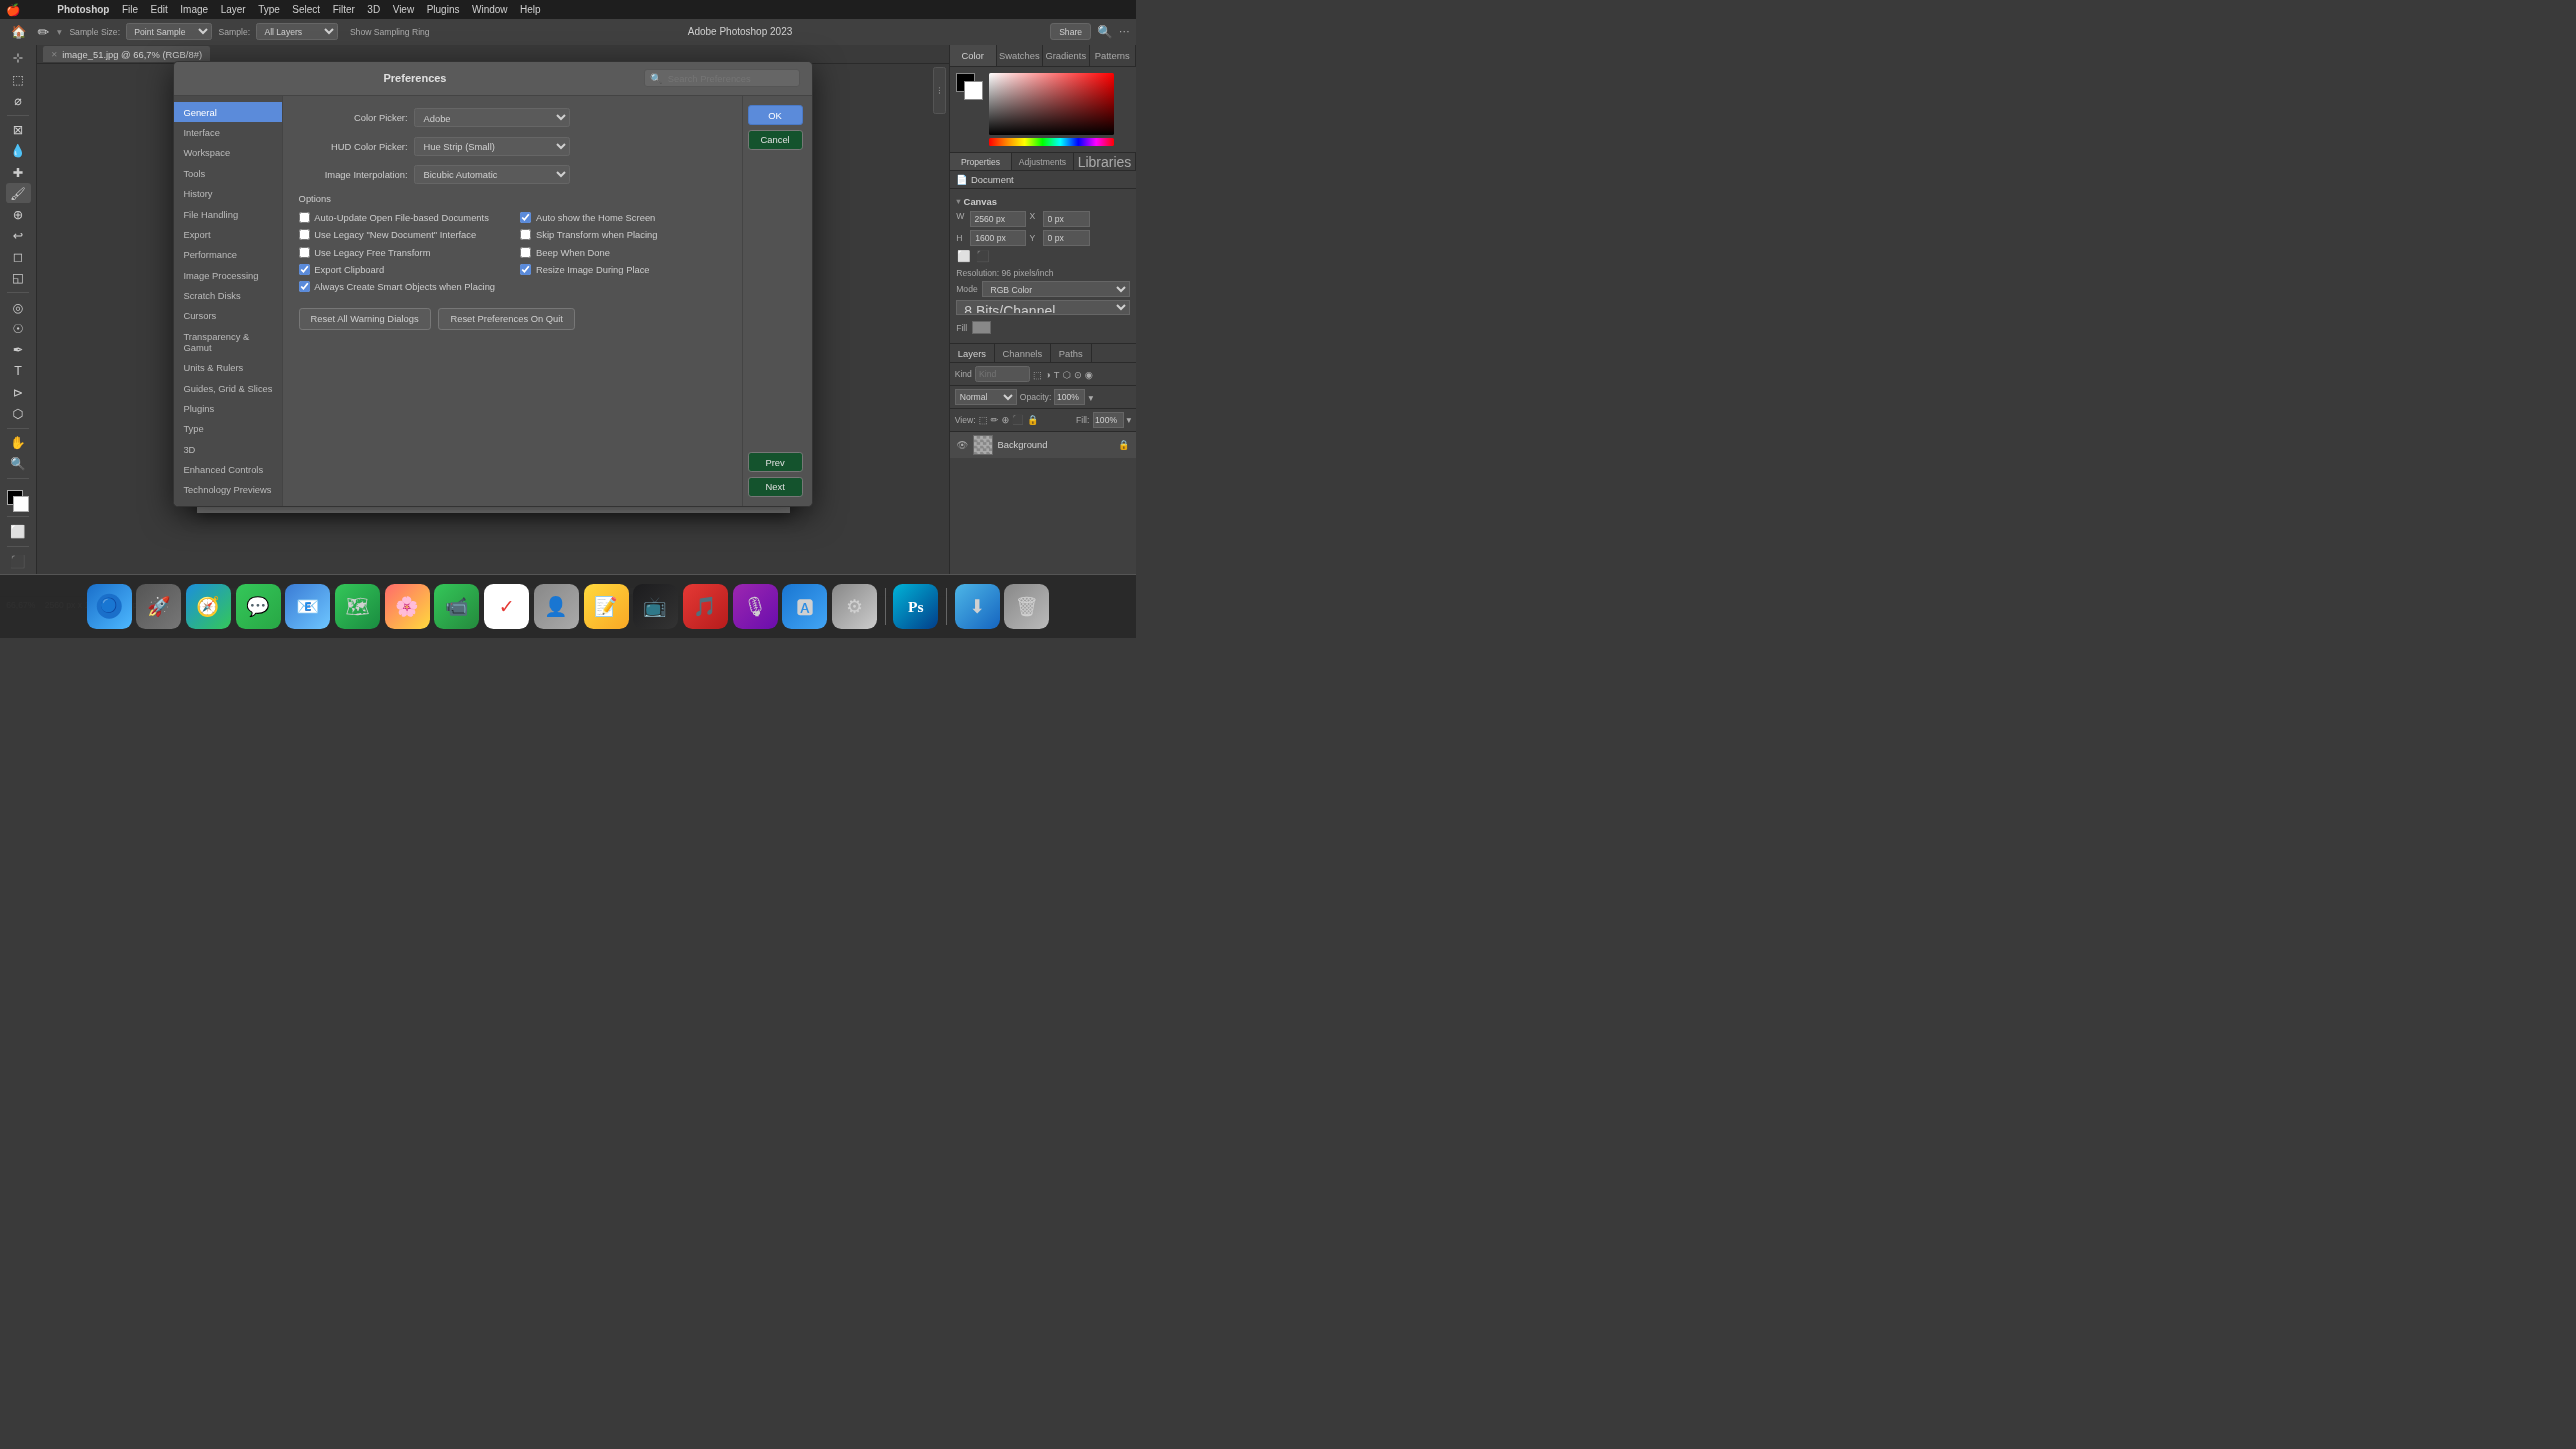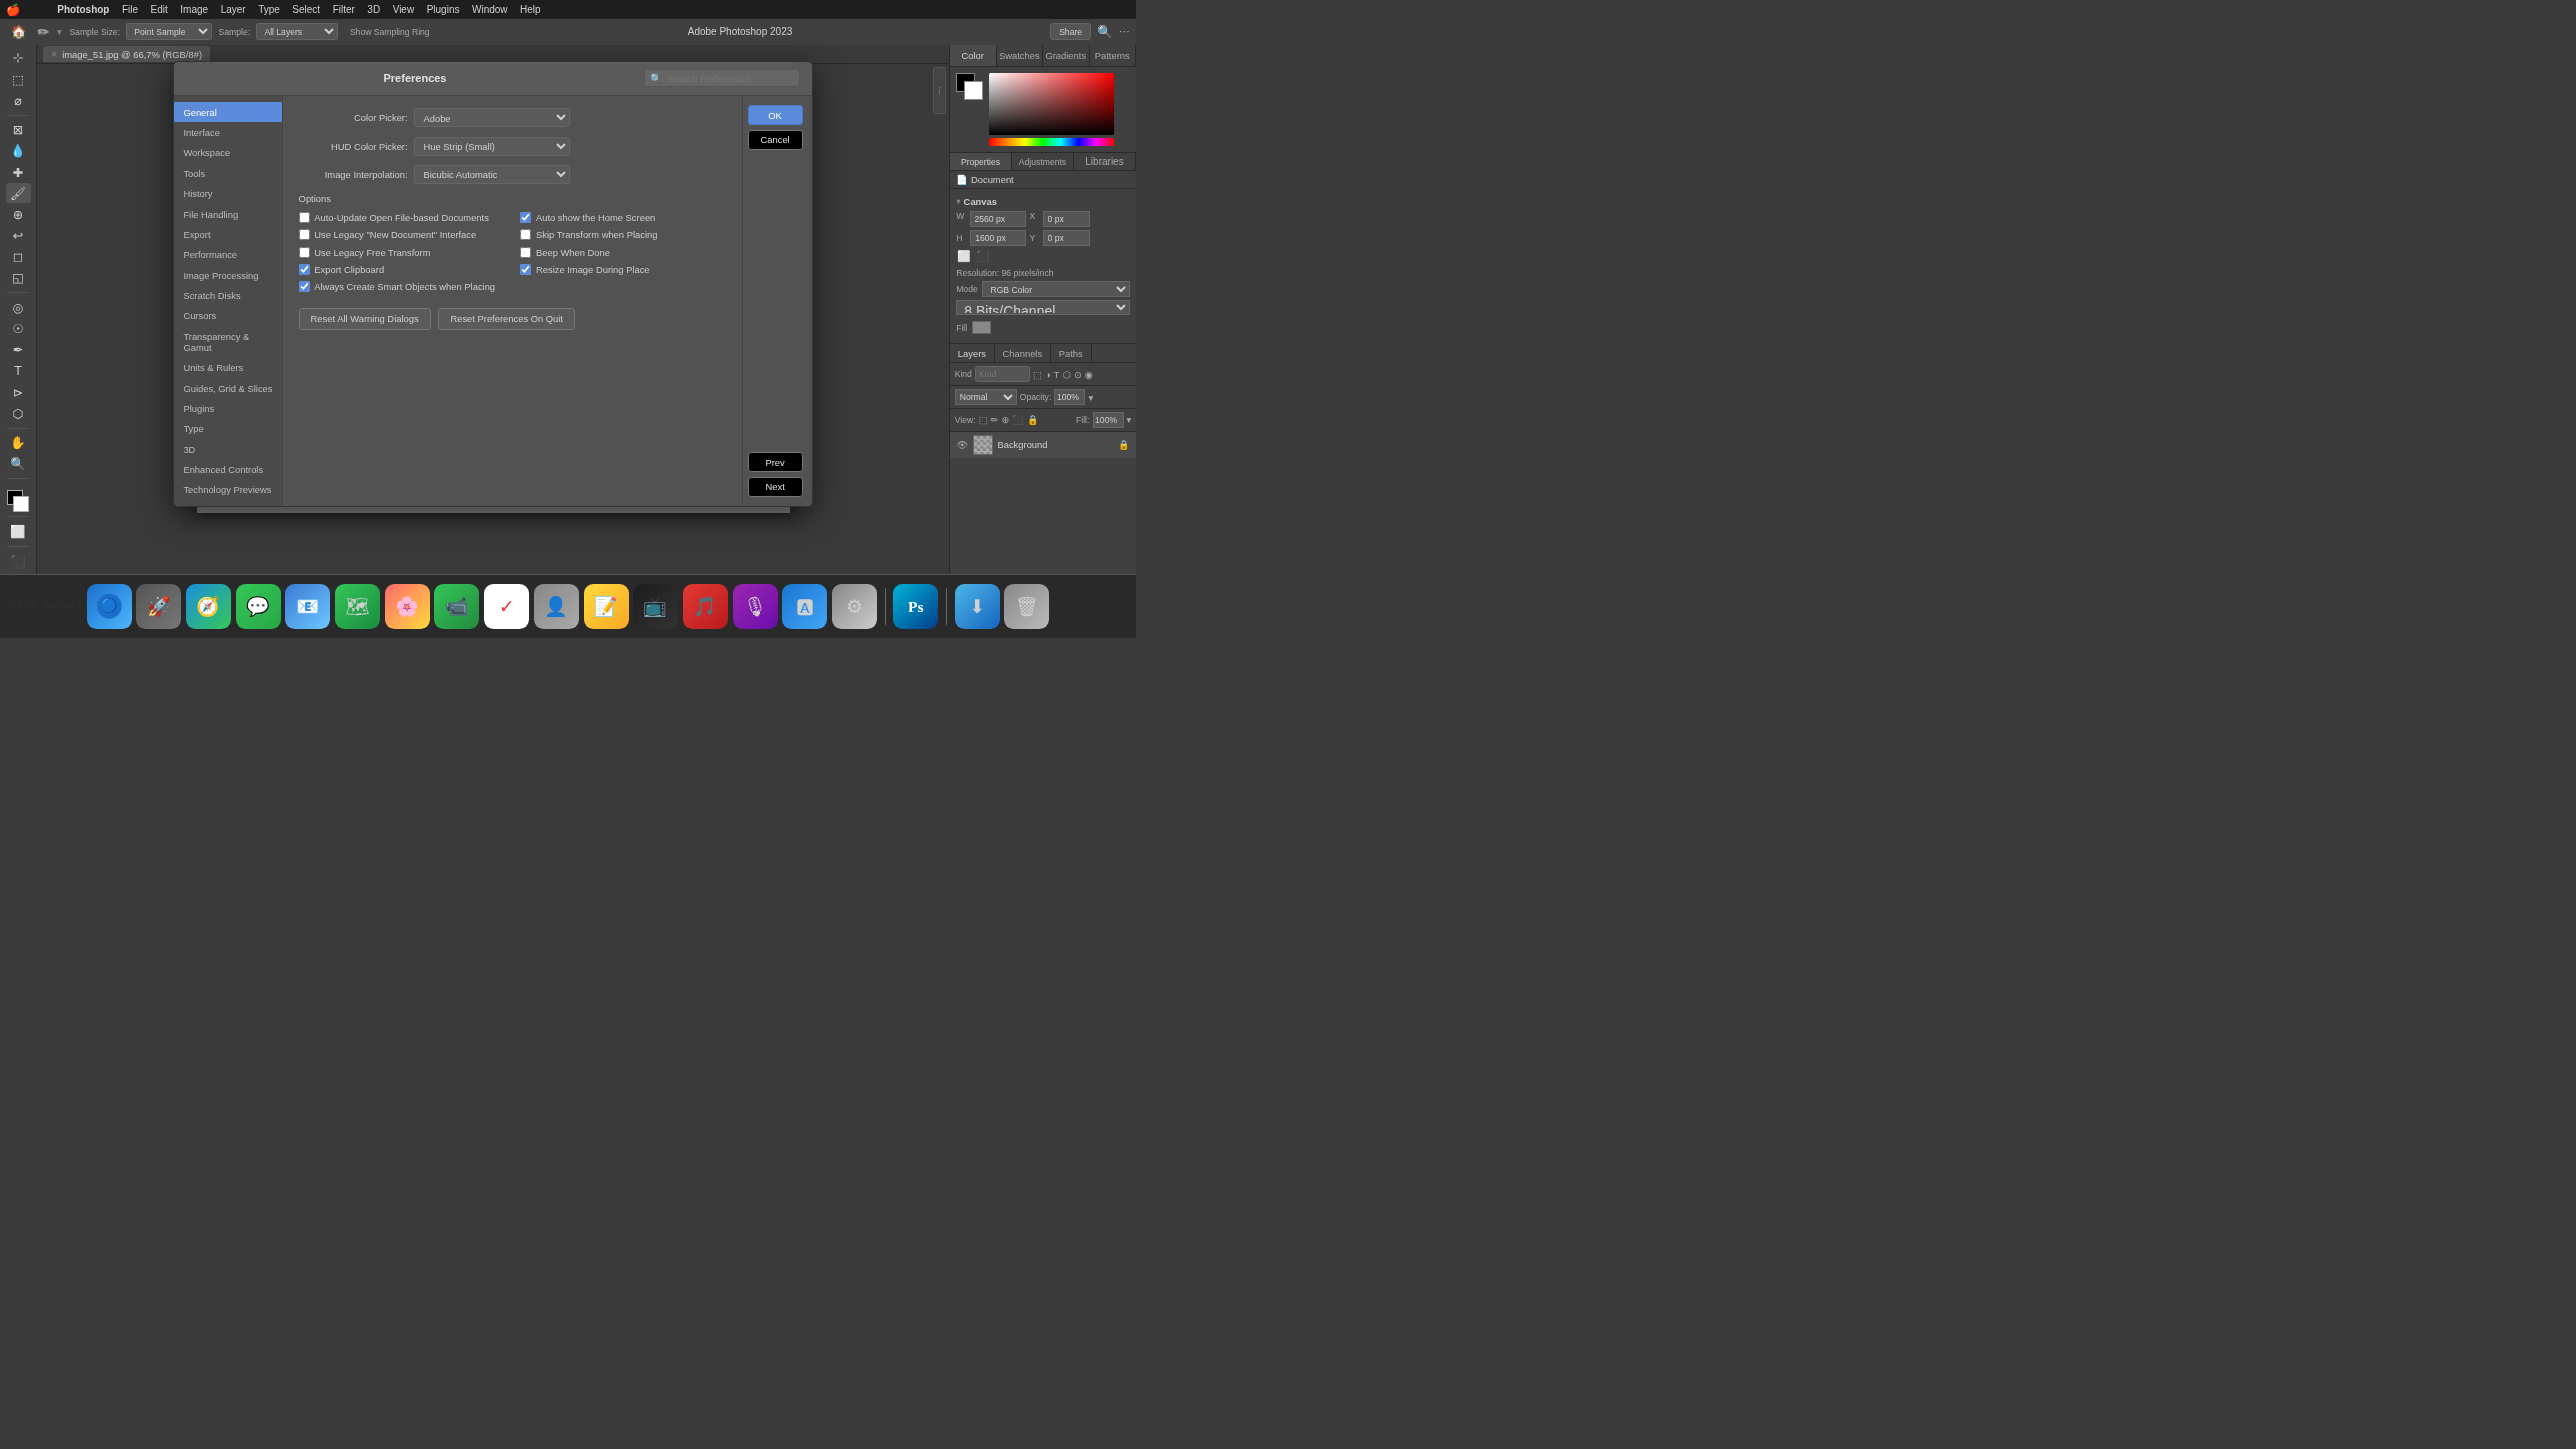--- a/index.html
+++ b/index.html
@@ -357,21 +357,21 @@
       flex-direction: column;
       align-items: flex-end;
       padding: 9.4px;
       gap: 4.7px;
       border-left: 0.8px solid #444;
       width: 70px;
     }
     .dialog-btn {
       width: 55px;
       height: 20px;
-      background: #000000;
+      background: #14532d;
       border: 0.8px solid #777;
       color: #e0e0e0;
       font-size: 9.4px;
       border-radius: 3.1px;
       cursor: pointer;
       display: flex;
       align-items: center;
       justify-content: center;
     }
     .dialog-btn.primary {
@@ -572,21 +572,21 @@
       <div style="flex:1;">
         <div style="width:125px; height:62px; background: linear-gradient(to bottom, rgba(0,0,0,0), rgba(0,0,0,1)), linear-gradient(to right, rgba(255,255,255,1), rgba(255,0,0,1)); border-radius:1.6px;"></div>
         <div style="width:125px; height:7.8px; margin-top:3.1px; background: linear-gradient(to right, #ff0000, #ff8800, #ffff00, #00ff00, #00ffff, #0000ff, #ff00ff, #ff0000); border-radius:1.6px;"></div>
       </div>
     </div>
   </div>
 
   <div style="display:flex; border-bottom:0.8px solid #2a2a2a; border-top:0.8px solid #2a2a2a; height:19px;">
     <div class="right-tab active" style="font-size:8.6px;">Properties</div>
     <div class="right-tab" style="font-size:8.6px;">Adjustments</div>
-    <div class="right-tab" style="font-size:10px;">Libraries</div>
+    <div class="right-tab" style="font-size:14px;">Libraries</div>
   </div>
 
   <div style="display:flex; align-items:center; padding:3.1px 6.2px; border-bottom:0.8px solid #2a2a2a;">
     <span style="font-size:9.4px; color:#aaa;">📄</span>
     <span style="font-size:9.4px; color:#d0d0d0; margin-left:3.1px;">Document</span>
   </div>
 
   <div style="padding:6.2px;">
     <div style="display:flex; align-items:center; gap:3.1px; margin-bottom:4.7px;">
       <span style="font-size:8.6px; color:#888;">▾</span>

